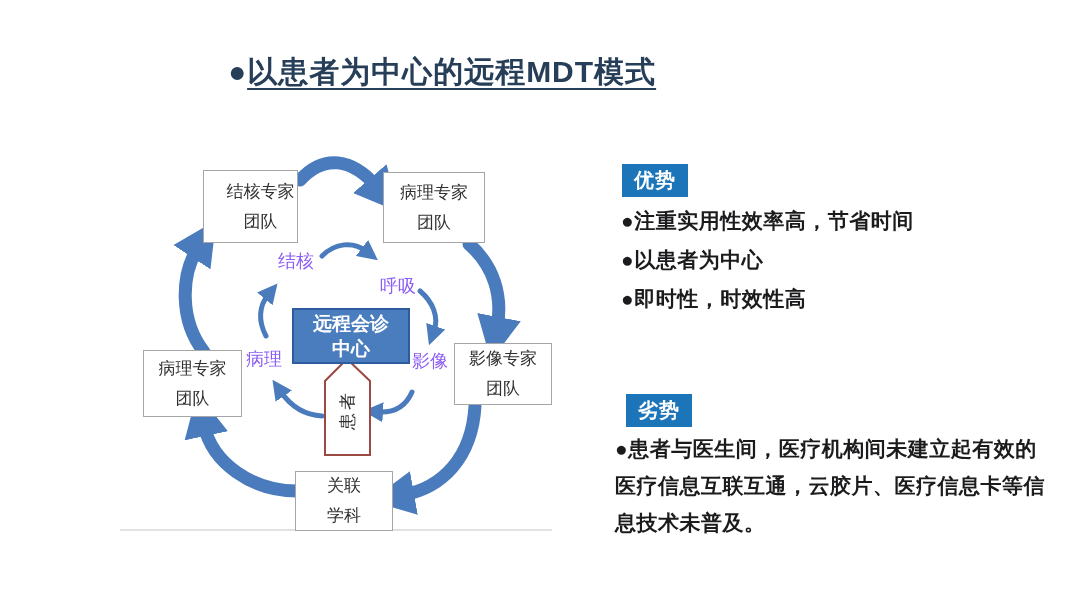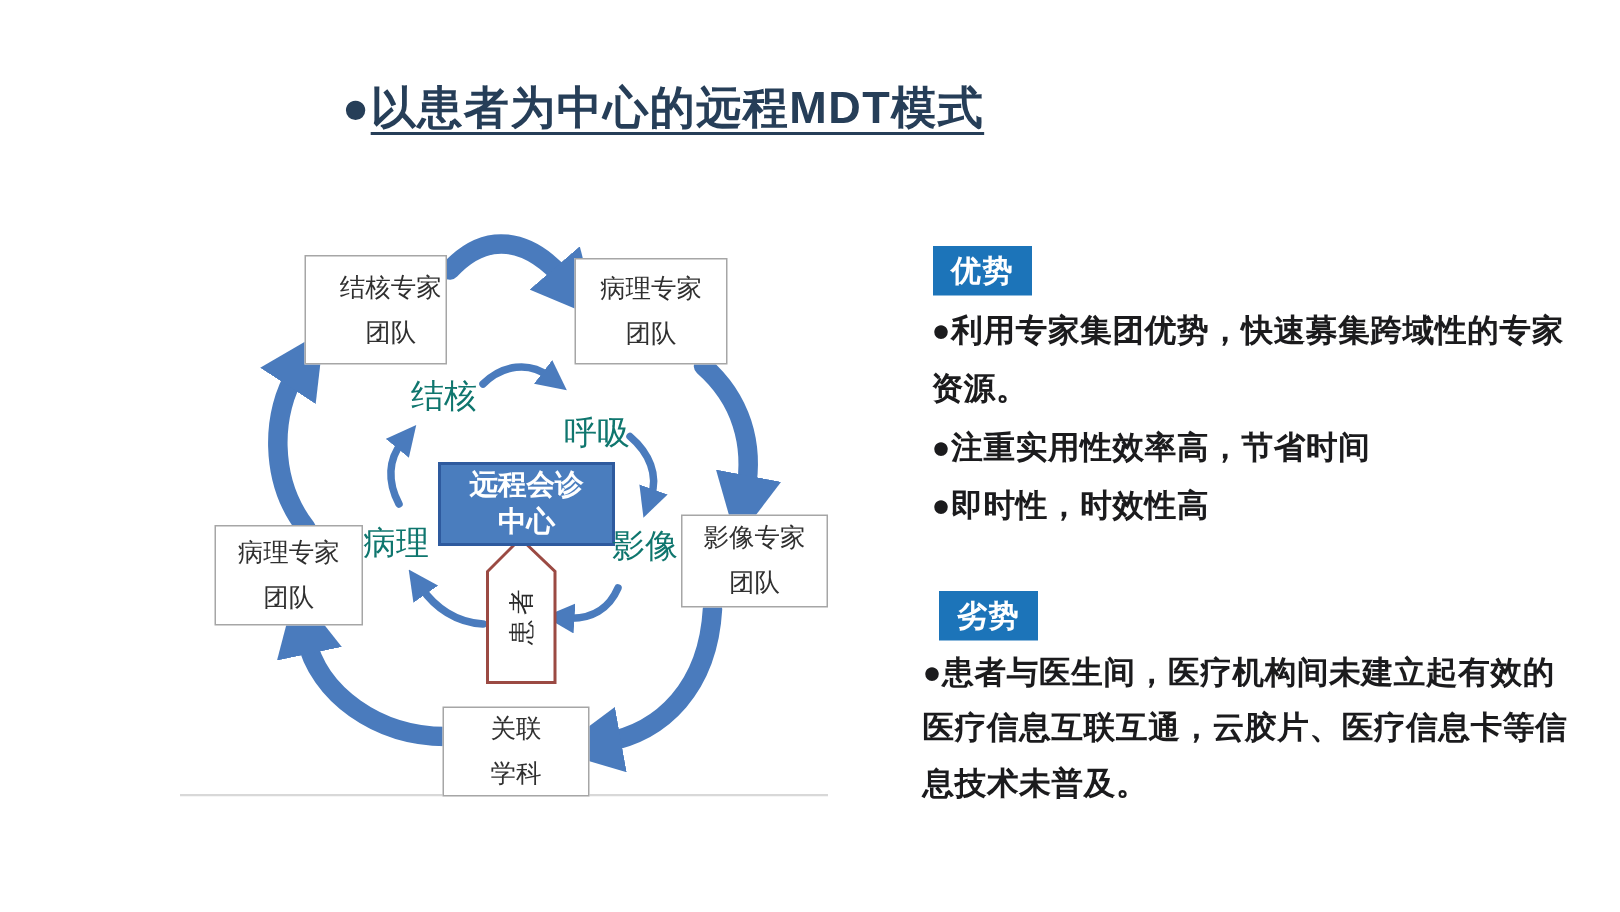--- a/index.html
+++ b/index.html
@@ -28,21 +28,21 @@
   .node-tb{left:203px; top:170px; width:95px; height:73px;padding-left:20px;}
   .node-resp{left:383px; top:172px; width:102px; height:71px;}
   .node-path{left:143px; top:350px; width:99px; height:67px;}
   .node-img{left:454px; top:343px; width:98px; height:62px;}
   .node-rel{left:295px; top:471px; width:98px; height:60px;}
   .node-center{left:292px; top:308px; width:118px; height:56px;
     background:var(--center-fill); border:2px solid var(--center-border);
     color:#fff; font-size:19px; line-height:25px; font-weight:bold;
     font-family:"Liberation Sans", sans-serif;}
 
-  .ilabel{position:absolute; font-size:22px; color:#0f766e; text-align:center;
+  .ilabel{position:absolute; font-size:18px; color:#8b5cf6; text-align:center;
     font-family:"Liberation Serif", serif; white-space:nowrap;}
   .ilabel-tb{left:268px; top:249px; width:56px;}
   .ilabel-resp{left:370px; top:250px; width:56px;margin-top:24px;}
   .ilabel-path{left:238px; top:347px; width:52px;}
   .ilabel-img{left:404px; top:349px; width:52px;}
 
   .patient-label{position:absolute; left:312px; top:374px; width:70px; height:72px;
     display:flex; align-items:center; justify-content:center; transform:rotate(-90deg);
     font-size:17px; color:#2b2b2b; letter-spacing:3px; font-family:"Liberation Serif", serif;}
 
@@ -110,22 +110,22 @@
   <div class="ilabel ilabel-tb">结核</div>
   <div class="ilabel ilabel-resp">呼吸</div>
   <div class="ilabel ilabel-path">病理</div>
   <div class="ilabel ilabel-img">影像</div>
 
   <div class="patient-label">患者</div>
 
   <div>
     <div class="badge badge-adv">优势</div>
     <div class="bullets bullets-adv">
-      <div class="bullet-item">●利用专家集团优势，快速募集跨域性的专家资源。</div>
       <div class="bullet-item">●注重实用性效率高，节省时间</div>
+      <div class="bullet-item">●以患者为中心</div>
       <div class="bullet-item">●即时性，时效性高</div>
     </div>
 
     <div class="badge badge-dis">劣势</div>
     <div class="bullets bullets-dis">
       <div class="bullet-item">●患者与医生间，医疗机构间未建立起有效的医疗信息互联互通，云胶片、医疗信息卡等信息技术未普及。</div>
     </div>
   </div>
 
 </div>

